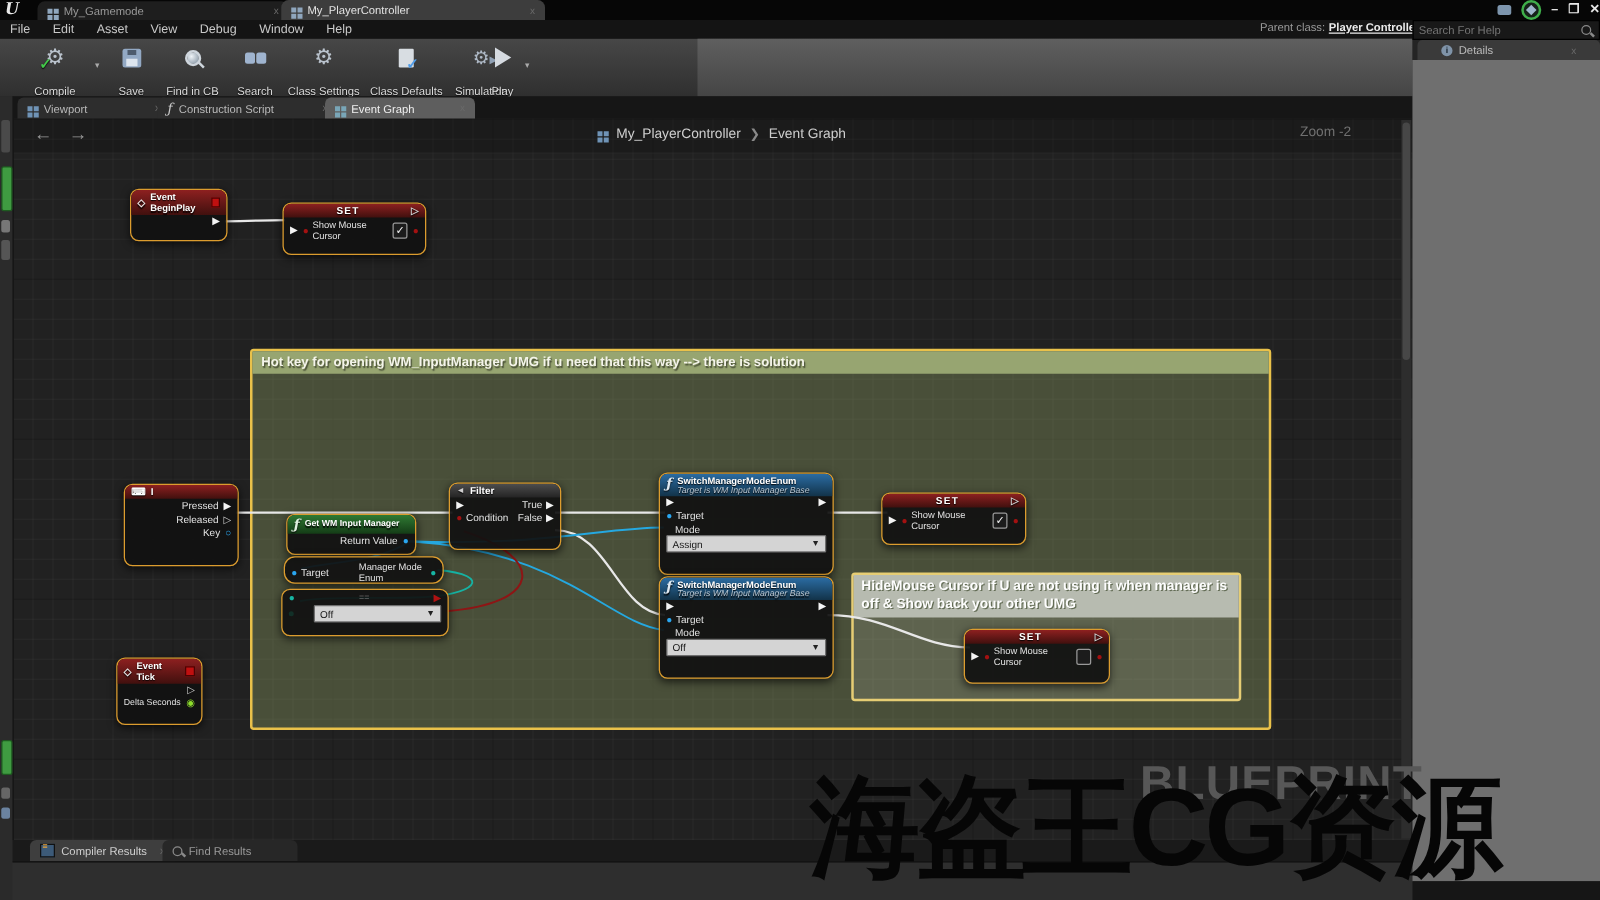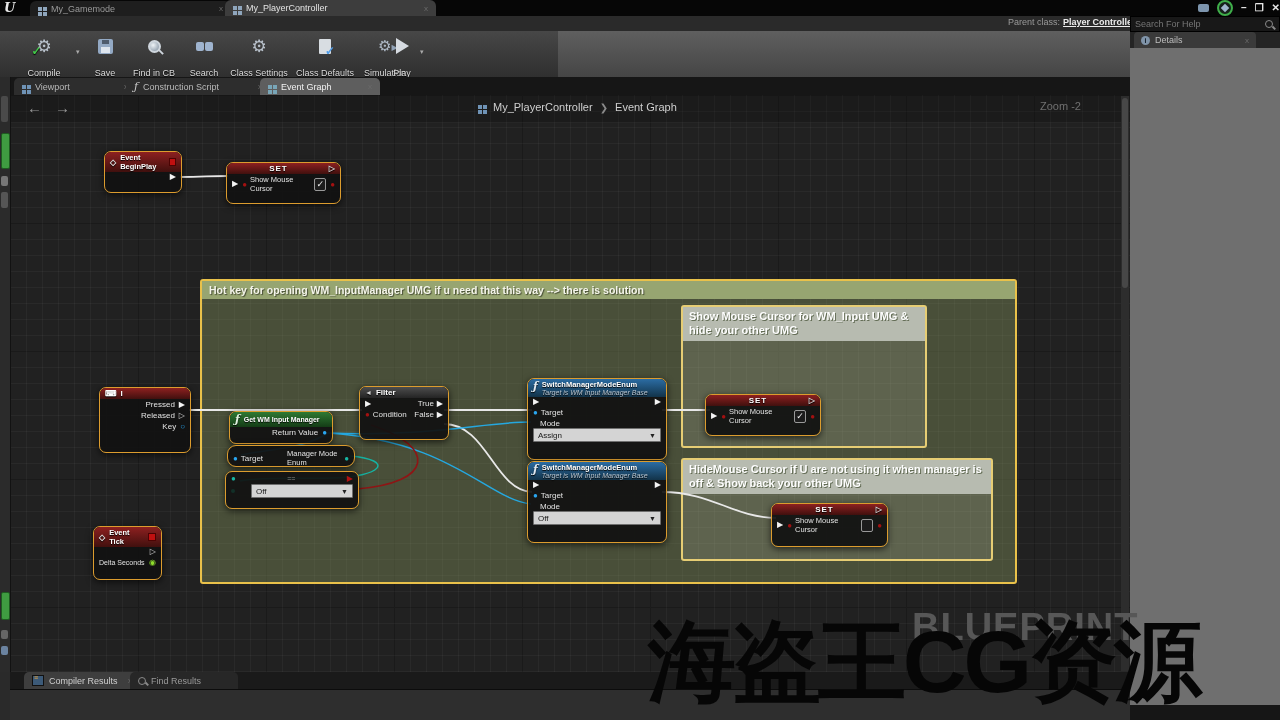--- a/index.html
+++ b/index.html
@@ -137,21 +137,21 @@
   #btbody{left:10px;top:689px;width:1120px;height:31px;background:#2e2e2e;border-top:1px solid #0c0c0c;}
   .cr-ico{width:10px;height:9px;background:#3c5a78;border:1px solid #111;position:relative;}
   .cr-ico::after{content:"≡";color:#e8a33a;font-size:7px;position:absolute;left:1px;top:-2px;}
 
   
   #rp-search{left:1130px;top:16px;width:150px;height:16px;background:#181818;border:1px solid #000;box-sizing:border-box;display:flex;align-items:center;}
   #rp-search input{flex:1;background:transparent;border:none;outline:none;color:#8a8a8a;font-size:9px;padding:0 4px;font-family:"Liberation Sans",sans-serif;}
   .magsm{width:6px;height:6px;border:1.5px solid #8a8a8a;border-radius:50%;position:relative;margin-right:6px;}
   .magsm::after{content:"";position:absolute;width:4px;height:1.5px;background:#8a8a8a;transform:rotate(45deg);right:-4px;bottom:-1px;}
   #rp-tabrow{left:1130px;top:32px;width:150px;height:16px;background:#242424;}
-  #rp-dtab{left:1134px;top:32px;width:108px;height:16px;background:#3a3a3a;border-radius:4px 4px 0 0;display:flex;align-items:center;gap:5px;padding:0 7px;font-size:9px;color:#bdbdbd;}
+  #rp-dtab{left:1134px;top:32px;width:108px;height:16px;background:#3a3a3a;border-radius:4px 4px 0 0;display:flex;align-items:center;gap:5px;padding:0 19px;font-size:9px;color:#bdbdbd;}
   .info-ico{width:9px;height:9px;border-radius:50%;background:#7f93a8;color:#15202b;font-size:7px;font-weight:bold;text-align:center;line-height:9px;}
   #rp-body{left:1130px;top:48px;width:150px;height:657px;background:#6f6f6f;}
   #rp-foot{left:1130px;top:705px;width:150px;height:15px;background:#161616;}
 
   
   #cnwm{left:648px;top:616px;width:640px;font-size:88px;font-weight:900;color:#060606;line-height:1.05;
         letter-spacing:-3px;z-index:60;white-space:nowrap;font-family:sans-serif;}
 </style>
 </head>
 <body>
@@ -174,20 +174,29 @@
       <span class="chat-ico"></span>
       <span class="scc-ico">
           <span></span>
         </span>
       <span class="win-btn">–</span>
       <span class="win-btn">❐</span>
       <span class="win-btn">✕</span>
     </div>
   </div>
 
+  <div id="menubar" class="abs">
+    <span>File</span>
+    <span>Edit</span>
+    <span>Asset</span>
+    <span>View</span>
+    <span>Debug</span>
+    <span>Window</span>
+    <span>Help</span>
+  </div>
   <div id="parentclass" class="abs">
     <span>Parent class:</span><b>Player Controller</b>
   </div>
 
   <div id="toolbar" class="abs"></div>
   <div id="toolbar-light" class="abs"></div>
 
   <div class="tbtn" style="left:16px;width:56px;">
     <span class="tico">
         <span class="gear">⚙</span>
@@ -270,23 +279,20 @@
     <span class="leaf">Event Graph</span>
   </div>
   <span id="zoomlvl" class="abs">Zoom -2</span>
   <div id="gscroll" class="abs">
       <span></span>
     </div>
   <div id="bpwatermark" class="abs">BLUEPRINT</div>
 
   <div id="c-main" class="abs comment">
     <div class="chead">Hot key for opening WM_InputManager UMG if u need that this way --&gt; there is solution</div>
-  </div>
-  <div id="c-show" class="abs subcomment">
-    <div class="subhead">Show Mouse Cursor for WM_Input UMG &amp; hide your other UMG</div>
   </div>
   <div id="c-hide" class="abs subcomment">
     <div class="subhead">HideMouse Cursor if U are not using it when manager is off  &amp; Show back your other UMG</div>
   </div>
 
   <svg id="wires" class="abs" width="1280" height="720" viewBox="0 0 1280 720">
     <path class="w-exec" d="M180,177 C204,177 208,176 228,176"></path>
     <path class="w-exec" d="M189,410 L362,410"></path>
     <path class="w-exec" d="M444,410 C475,410 500,410 532,410"></path>
     <path class="w-exec" d="M444,424 C487,424 494,490 532,492"></path>

